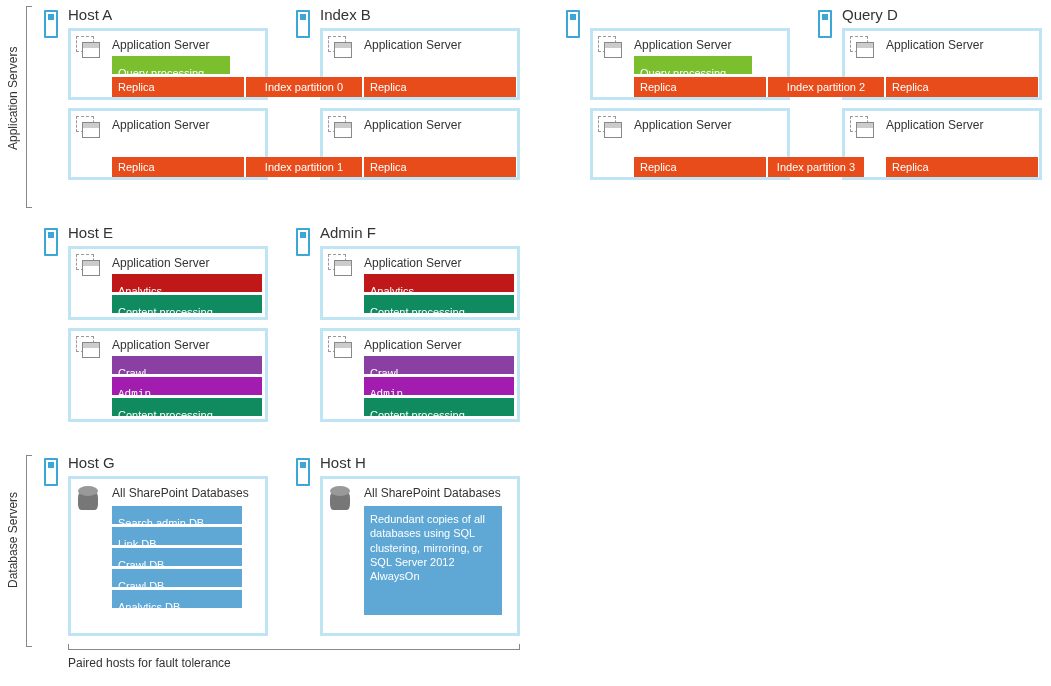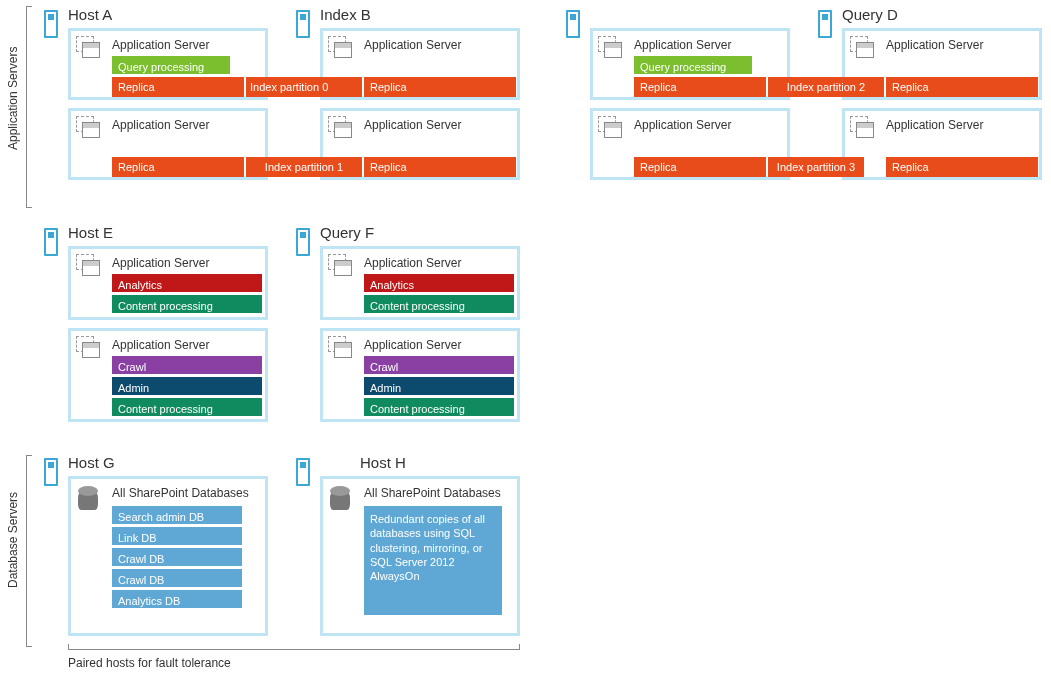--- a/index.html
+++ b/index.html
@@ -20,26 +20,26 @@
   .db-icon .cyl { position:absolute; left:0; top:6px; width:20px; height:18px; background:#777; border-radius:3px/6px; }
   .db-icon .top { position:absolute; left:0; top:0; width:20px; height:10px; background:#999; border-radius:10px/5px; }
 
   .vm-icon { position: absolute; width: 26px; height: 24px; }
   .vm-icon .back { position:absolute; left:0; top:0; width:18px; height:16px; border:1px dashed #999; background:#fff; }
   .vm-icon .front { position:absolute; left:6px; top:6px; width:18px; height:16px; border:1px solid #888; background:#fff; }
   .vm-icon .front::before { content:""; position:absolute; left:0; top:0; right:0; height:5px; background:#ccc; }
 
   .box { position: absolute; border: 3px solid #bfe4f4; background: #fff; }
 
-  .comp { position:absolute; height:18px; line-height:18px; font-size:11px; color:#fff; padding:2px 6px; overflow:hidden; white-space:nowrap;}
+  .comp { position:absolute; height:18px; line-height:18px; font-size:11px; color:#fff; padding:8px 6px; overflow:hidden; white-space:nowrap;}
   .gbar { background:#7bbf2e; }
   .rbar { background:#c01818; }
   .tbar { background:#0f8b5f; }
   .pbar { background:#8a3fa3; }
-  .bbar { background:#0c4a6e; }
+  .bbar { background:#a21caf;font-family:Liberation Mono, monospace; }
   .lbbar { background:#5fa8d6; }
 
   .replica { position:absolute; height:20px; line-height:20px; font-size:11px; color:#fff; padding:0 6px; background:#e84c1a; display:flex; align-items:center;}
   .idxlabel { position:absolute; height:20px; line-height:20px; font-size:11px; color:#fff; padding:0 4px; background:#e84c1a; white-space:nowrap;}
 
   .title { position:absolute; font-size:12px; color:#333; }
 
   .dbtext { position:absolute; font-size:11px; color:#fff; background:#5fa8d6; padding:6px; line-height:1.3;}
 </style>
 </head>
@@ -107,21 +107,21 @@
   </div>
 <div class="title" style="left:886px; top:38px;">Application Server</div>
 <div class="box" style="left:842px; top:108px; width:200px; height:72px;"></div>
 <div class="vm-icon" style="left:850px; top:116px;">
     <div class="back"></div>
     <div class="front"></div>
   </div>
 <div class="title" style="left:886px; top:118px;">Application Server</div>
 
 <div class="replica" style="left:112px; top:77px; width:132px;">Replica</div>
-<div class="idxlabel" style="left:246px; top:77px; width:116px; text-align:left;">Index partition 0</div>
+<div class="idxlabel" style="left:246px; top:77px; width:116px; text-align:center;">Index partition 0</div>
 <div class="replica" style="left:364px; top:77px; width:152px;">Replica</div>
 
 <div class="replica" style="left:112px; top:157px; width:132px;">Replica</div>
 <div class="idxlabel" style="left:246px; top:157px; width:116px; text-align:center;">Index partition 1</div>
 <div class="replica" style="left:364px; top:157px; width:152px;">Replica</div>
 
 <div class="replica" style="left:634px; top:77px; width:132px;">Replica</div>
 <div class="idxlabel" style="left:768px; top:77px; width:116px; text-align:center;">Index partition 2</div>
 <div class="replica" style="left:886px; top:77px; width:152px;">Replica</div>
 
@@ -144,21 +144,21 @@
 <div class="vm-icon" style="left:76px; top:336px;">
     <div class="back"></div>
     <div class="front"></div>
   </div>
 <div class="title" style="left:112px; top:338px;">Application Server</div>
 <div class="comp pbar" style="left:112px; top:356px; width:150px;">Crawl</div>
 <div class="comp bbar" style="left:112px; top:377px; width:150px;">Admin</div>
 <div class="comp tbar" style="left:112px; top:398px; width:150px;">Content processing</div>
 
 <div class="server-icon" style="left:296px; top:228px;"></div>
-<div class="host-label" style="left:320px; top:224px;">Query F</div>
+<div class="host-label" style="left:320px; top:224px;">Admin F</div>
 <div class="box" style="left:320px; top:246px; width:200px; height:74px;"></div>
 <div class="vm-icon" style="left:328px; top:254px;">
     <div class="back"></div>
     <div class="front"></div>
   </div>
 <div class="title" style="left:364px; top:256px;">Application Server</div>
 <div class="comp rbar" style="left:364px; top:274px; width:150px;">Analytics</div>
 <div class="comp tbar" style="left:364px; top:295px; width:150px;">Content processing</div>
 
 <div class="box" style="left:320px; top:328px; width:200px; height:94px;"></div>
@@ -179,21 +179,21 @@
     <div class="top"></div>
   </div>
 <div class="title" style="left:112px; top:486px;">All SharePoint Databases</div>
 <div class="comp lbbar" style="left:112px; top:506px; width:130px;">Search admin DB</div>
 <div class="comp lbbar" style="left:112px; top:527px; width:130px;">Link DB</div>
 <div class="comp lbbar" style="left:112px; top:548px; width:130px;">Crawl DB</div>
 <div class="comp lbbar" style="left:112px; top:569px; width:130px;">Crawl DB</div>
 <div class="comp lbbar" style="left:112px; top:590px; width:130px;">Analytics DB</div>
 
 <div class="server-icon" style="left:296px; top:458px;"></div>
-<div class="host-label" style="left:320px; top:454px;margin-left:40px;">Host H</div>
+<div class="host-label" style="left:320px; top:454px;">Host H</div>
 <div class="box" style="left:320px; top:476px; width:200px; height:160px;"></div>
 <div class="db-icon" style="left:330px; top:486px;">
     <div class="cyl"></div>
     <div class="top"></div>
   </div>
 <div class="title" style="left:364px; top:486px;">All SharePoint Databases</div>
 <div class="dbtext" style="left:364px; top:506px; width:138px; height:109px;">Redundant copies of all databases using SQL clustering, mirroring, or SQL Server 2012 AlwaysOn</div>
 
 <div class="hbracket" style="left:68px; top:644px; width:452px;"></div>
 <div class="caption" style="left:68px; top:656px;">Paired hosts for fault tolerance</div>

